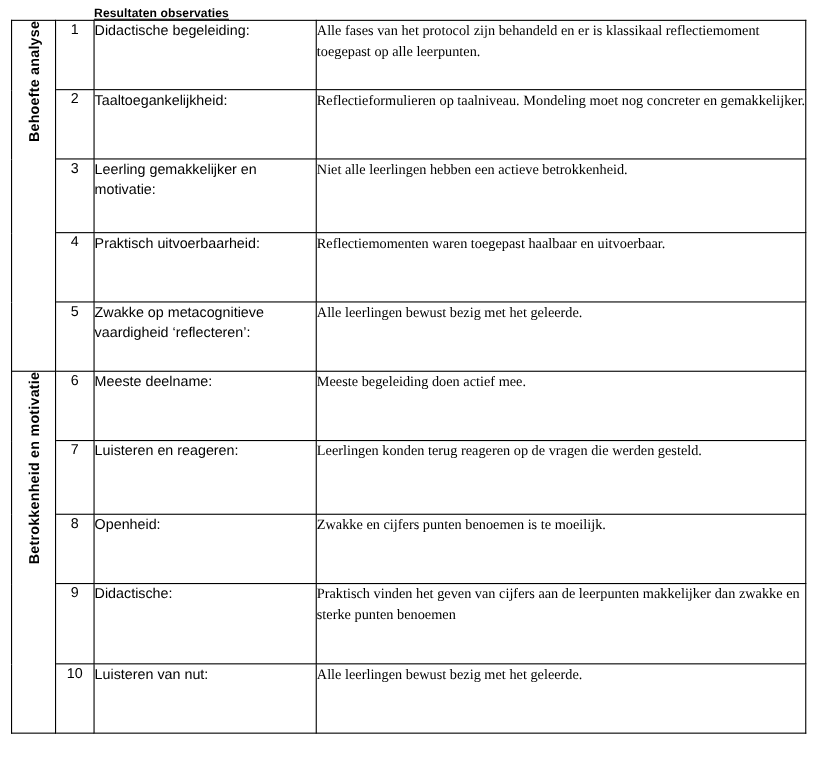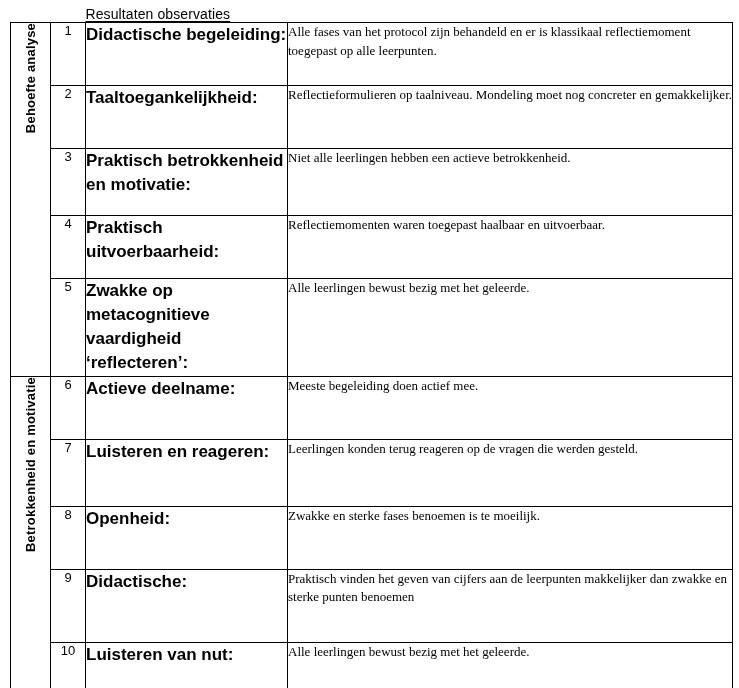--- a/index.html
+++ b/index.html
@@ -42,22 +42,22 @@
   tr.header-row td {
     border: none;
   }
   tr.header-row td.h-blank1,
   tr.header-row td.h-blank2 {
     border: none;
   }
   td.h-title {
     border: none !important;
     padding: 2px 0 6px 8px;
-    font-weight: normal;
-    font-size: 14px;
+    font-weight: bold;
+    font-size: 11px;
     letter-spacing: .1px;
   }
   td.h-title .u {
     text-decoration: underline;
     text-underline-offset: 2px;
   }
 
   
   td.group-cell {
     text-align: center;
@@ -75,22 +75,22 @@
     line-height: 1;
   }
 
   td.num-cell {
     text-align: center;
     font-size: 13px;
     padding: 9px 0 0 0;
     vertical-align: top;
   }
   td.topic-cell {
-    font-weight: bold;
-    font-size: 17px;
+    font-weight: normal;
+    font-size: 13px;
     line-height: 1.42;
     padding: 9px 8px 8px 10px;
   }
   td.text-cell {
     font-size: 13px;
     line-height: 1.45;
     padding: 9px 10px 8px 10px;
     font-family: Liberation Serif, serif;
   }
 
@@ -130,49 +130,49 @@
         <td class="topic-cell">Didactische begeleiding:</td>
         <td class="text-cell">Alle fases van het protocol zijn behandeld en er is klassikaal reflectiemoment toegepast op alle leerpunten.</td>
       </tr>
       <tr class="r2">
         <td class="num-cell">2</td>
         <td class="topic-cell">Taaltoegankelijkheid:</td>
         <td class="text-cell">Reflectieformulieren op taalniveau. Mondeling moet nog concreter en gemakkelijker.</td>
       </tr>
       <tr class="r3">
         <td class="num-cell">3</td>
-        <td class="topic-cell">Praktisch betrokkenheid en motivatie:</td>
+        <td class="topic-cell">Leerling gemakkelijker en motivatie:</td>
         <td class="text-cell">Niet alle leerlingen hebben een actieve betrokkenheid.</td>
       </tr>
       <tr class="r4">
         <td class="num-cell">4</td>
         <td class="topic-cell">Praktisch uitvoerbaarheid:</td>
         <td class="text-cell">Reflectiemomenten waren toegepast haalbaar en uitvoerbaar.</td>
       </tr>
       <tr class="r5">
         <td class="num-cell">5</td>
         <td class="topic-cell">Zwakke op metacognitieve vaardigheid ‘reflecteren’:</td>
         <td class="text-cell">Alle leerlingen bewust bezig met het geleerde.</td>
       </tr>
 
       <tr class="r6">
         <td class="group-cell" rowspan="5"><span class="vert">Betrokkenheid en motivatie</span></td>
         <td class="num-cell">6</td>
-        <td class="topic-cell">Actieve deelname:</td>
+        <td class="topic-cell">Meeste deelname:</td>
         <td class="text-cell">Meeste begeleiding doen actief mee.</td>
       </tr>
       <tr class="r7">
         <td class="num-cell">7</td>
         <td class="topic-cell">Luisteren en reageren:</td>
         <td class="text-cell">Leerlingen konden terug reageren op de vragen die werden gesteld.</td>
       </tr>
       <tr class="r8">
         <td class="num-cell">8</td>
         <td class="topic-cell">Openheid:</td>
-        <td class="text-cell">Zwakke en sterke fases benoemen is te moeilijk.</td>
+        <td class="text-cell">Zwakke en cijfers punten benoemen is te moeilijk.</td>
       </tr>
       <tr class="r9">
         <td class="num-cell">9</td>
         <td class="topic-cell">Didactische:</td>
         <td class="text-cell">Praktisch vinden het geven van cijfers aan de leerpunten makkelijker dan zwakke en sterke punten benoemen</td>
       </tr>
       <tr class="r10">
         <td class="num-cell">10</td>
         <td class="topic-cell">Luisteren van nut:</td>
         <td class="text-cell">Alle leerlingen bewust bezig met het geleerde.</td>

